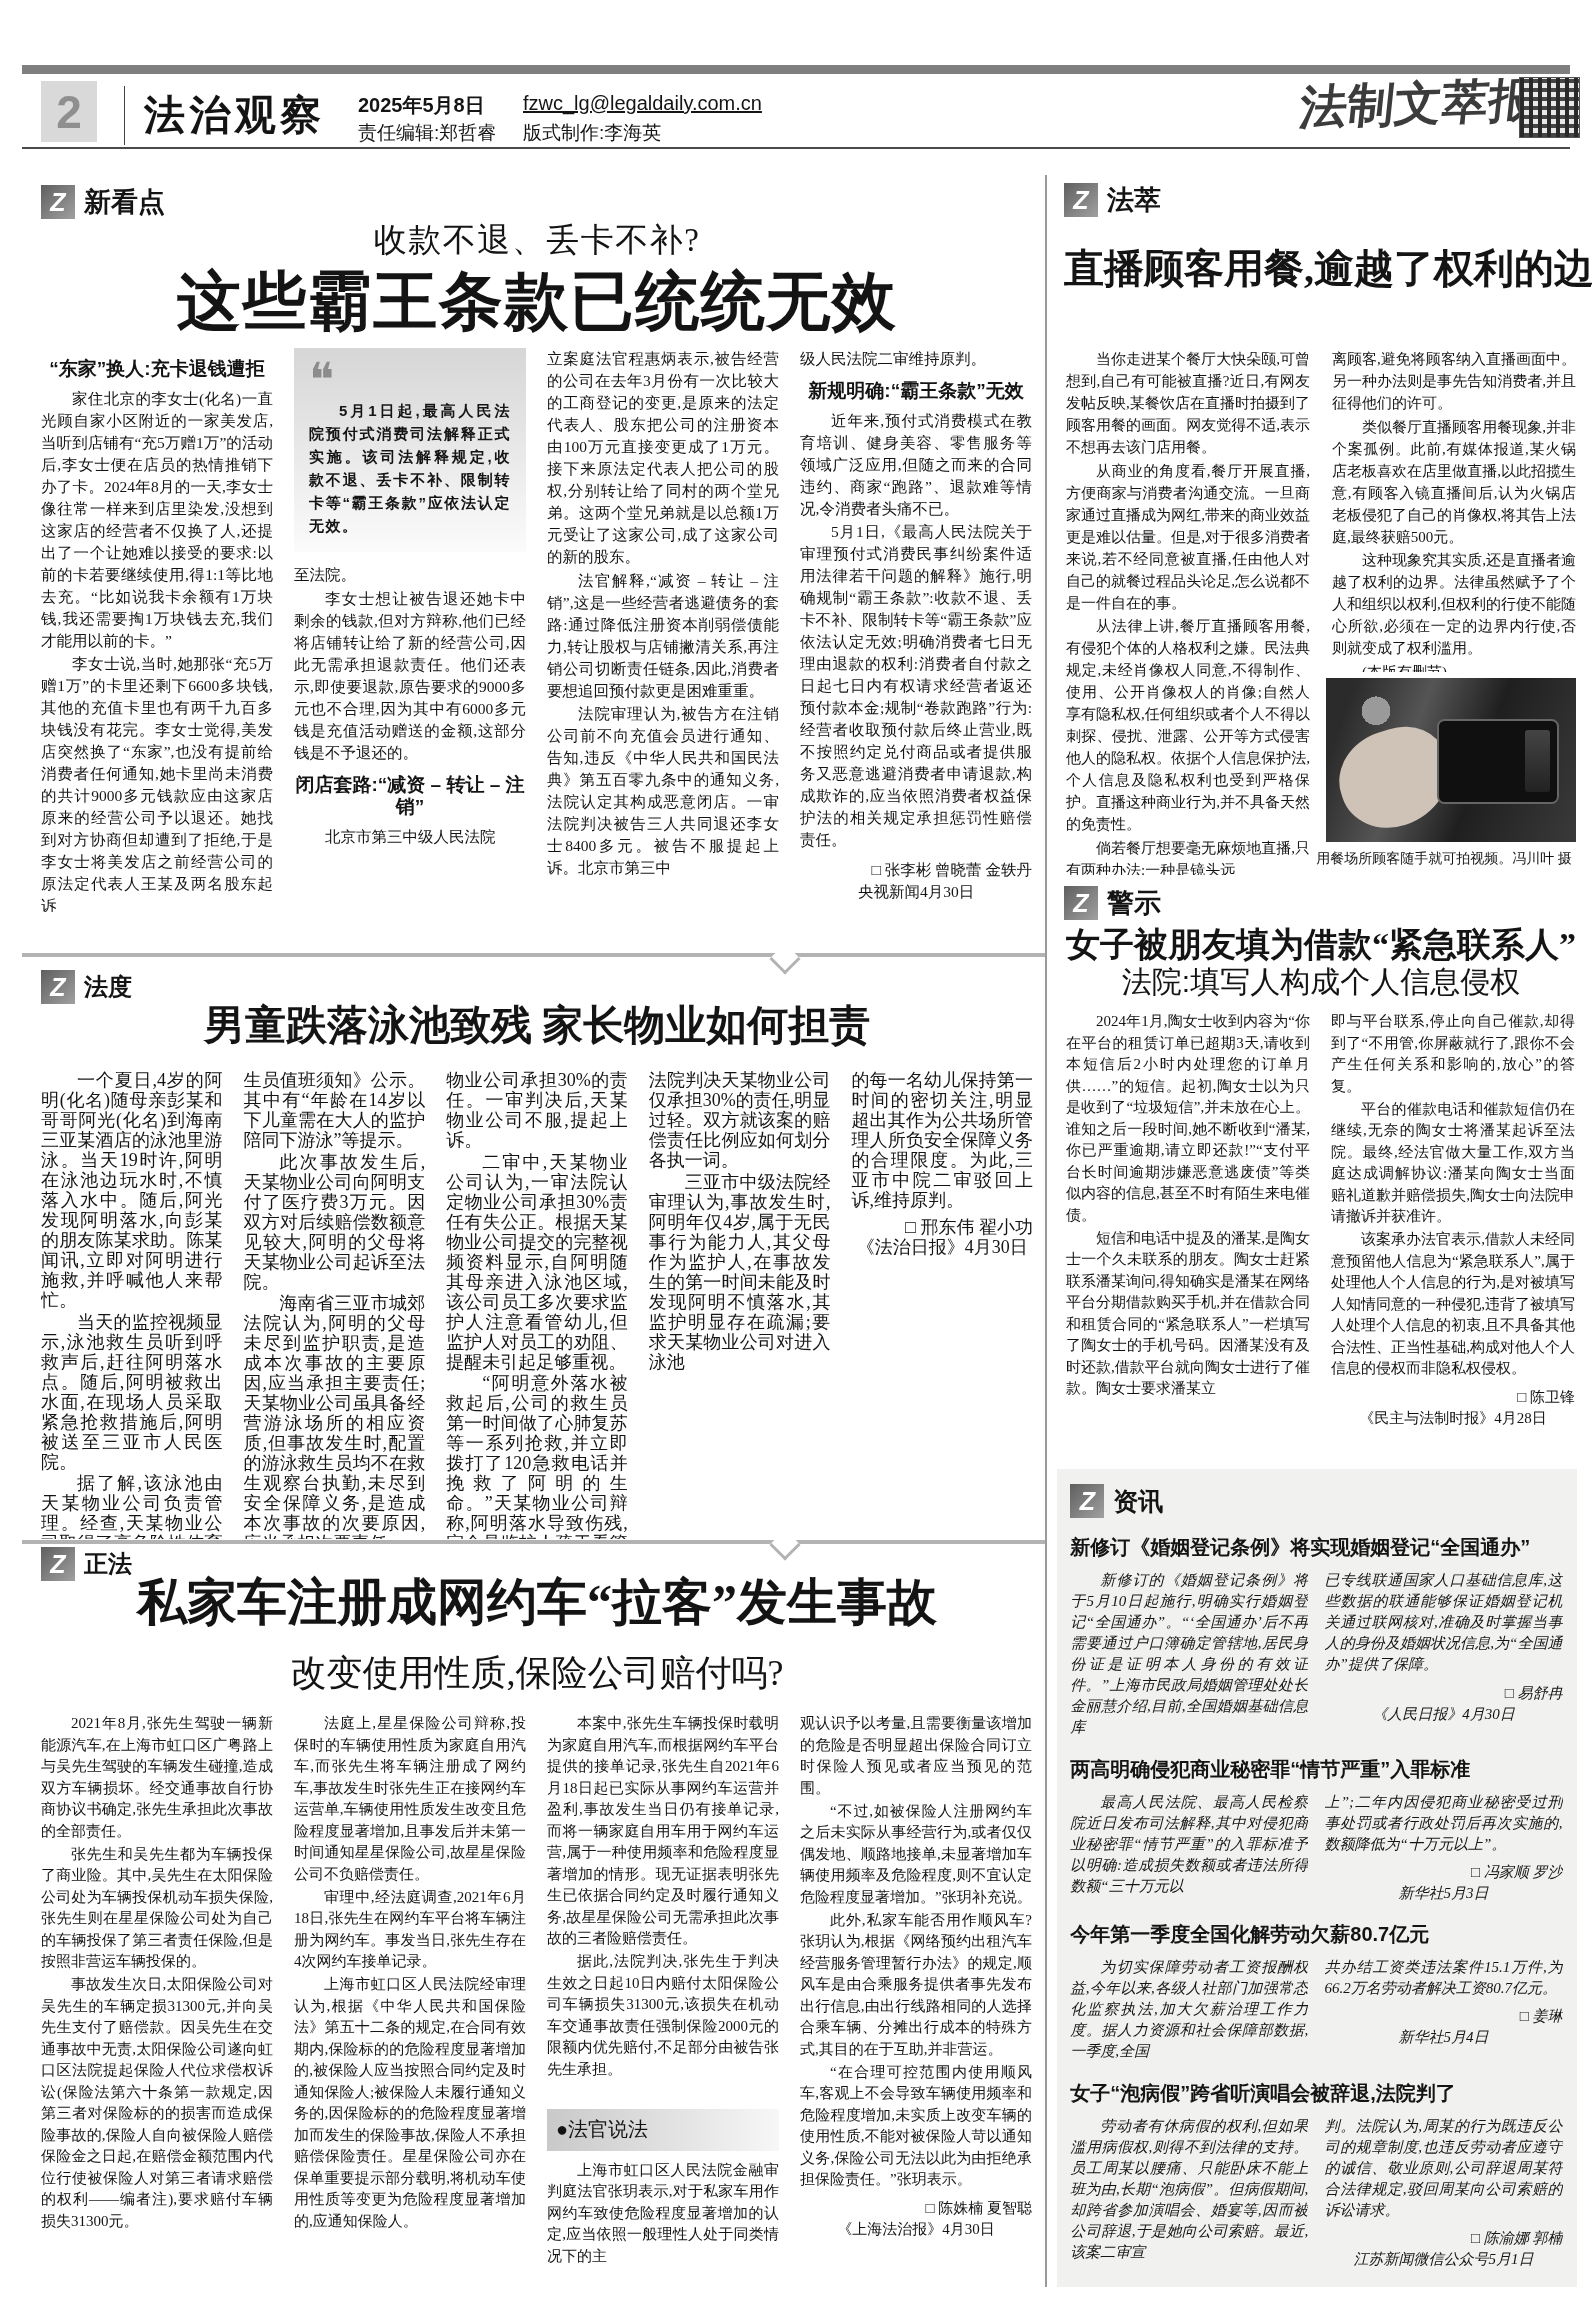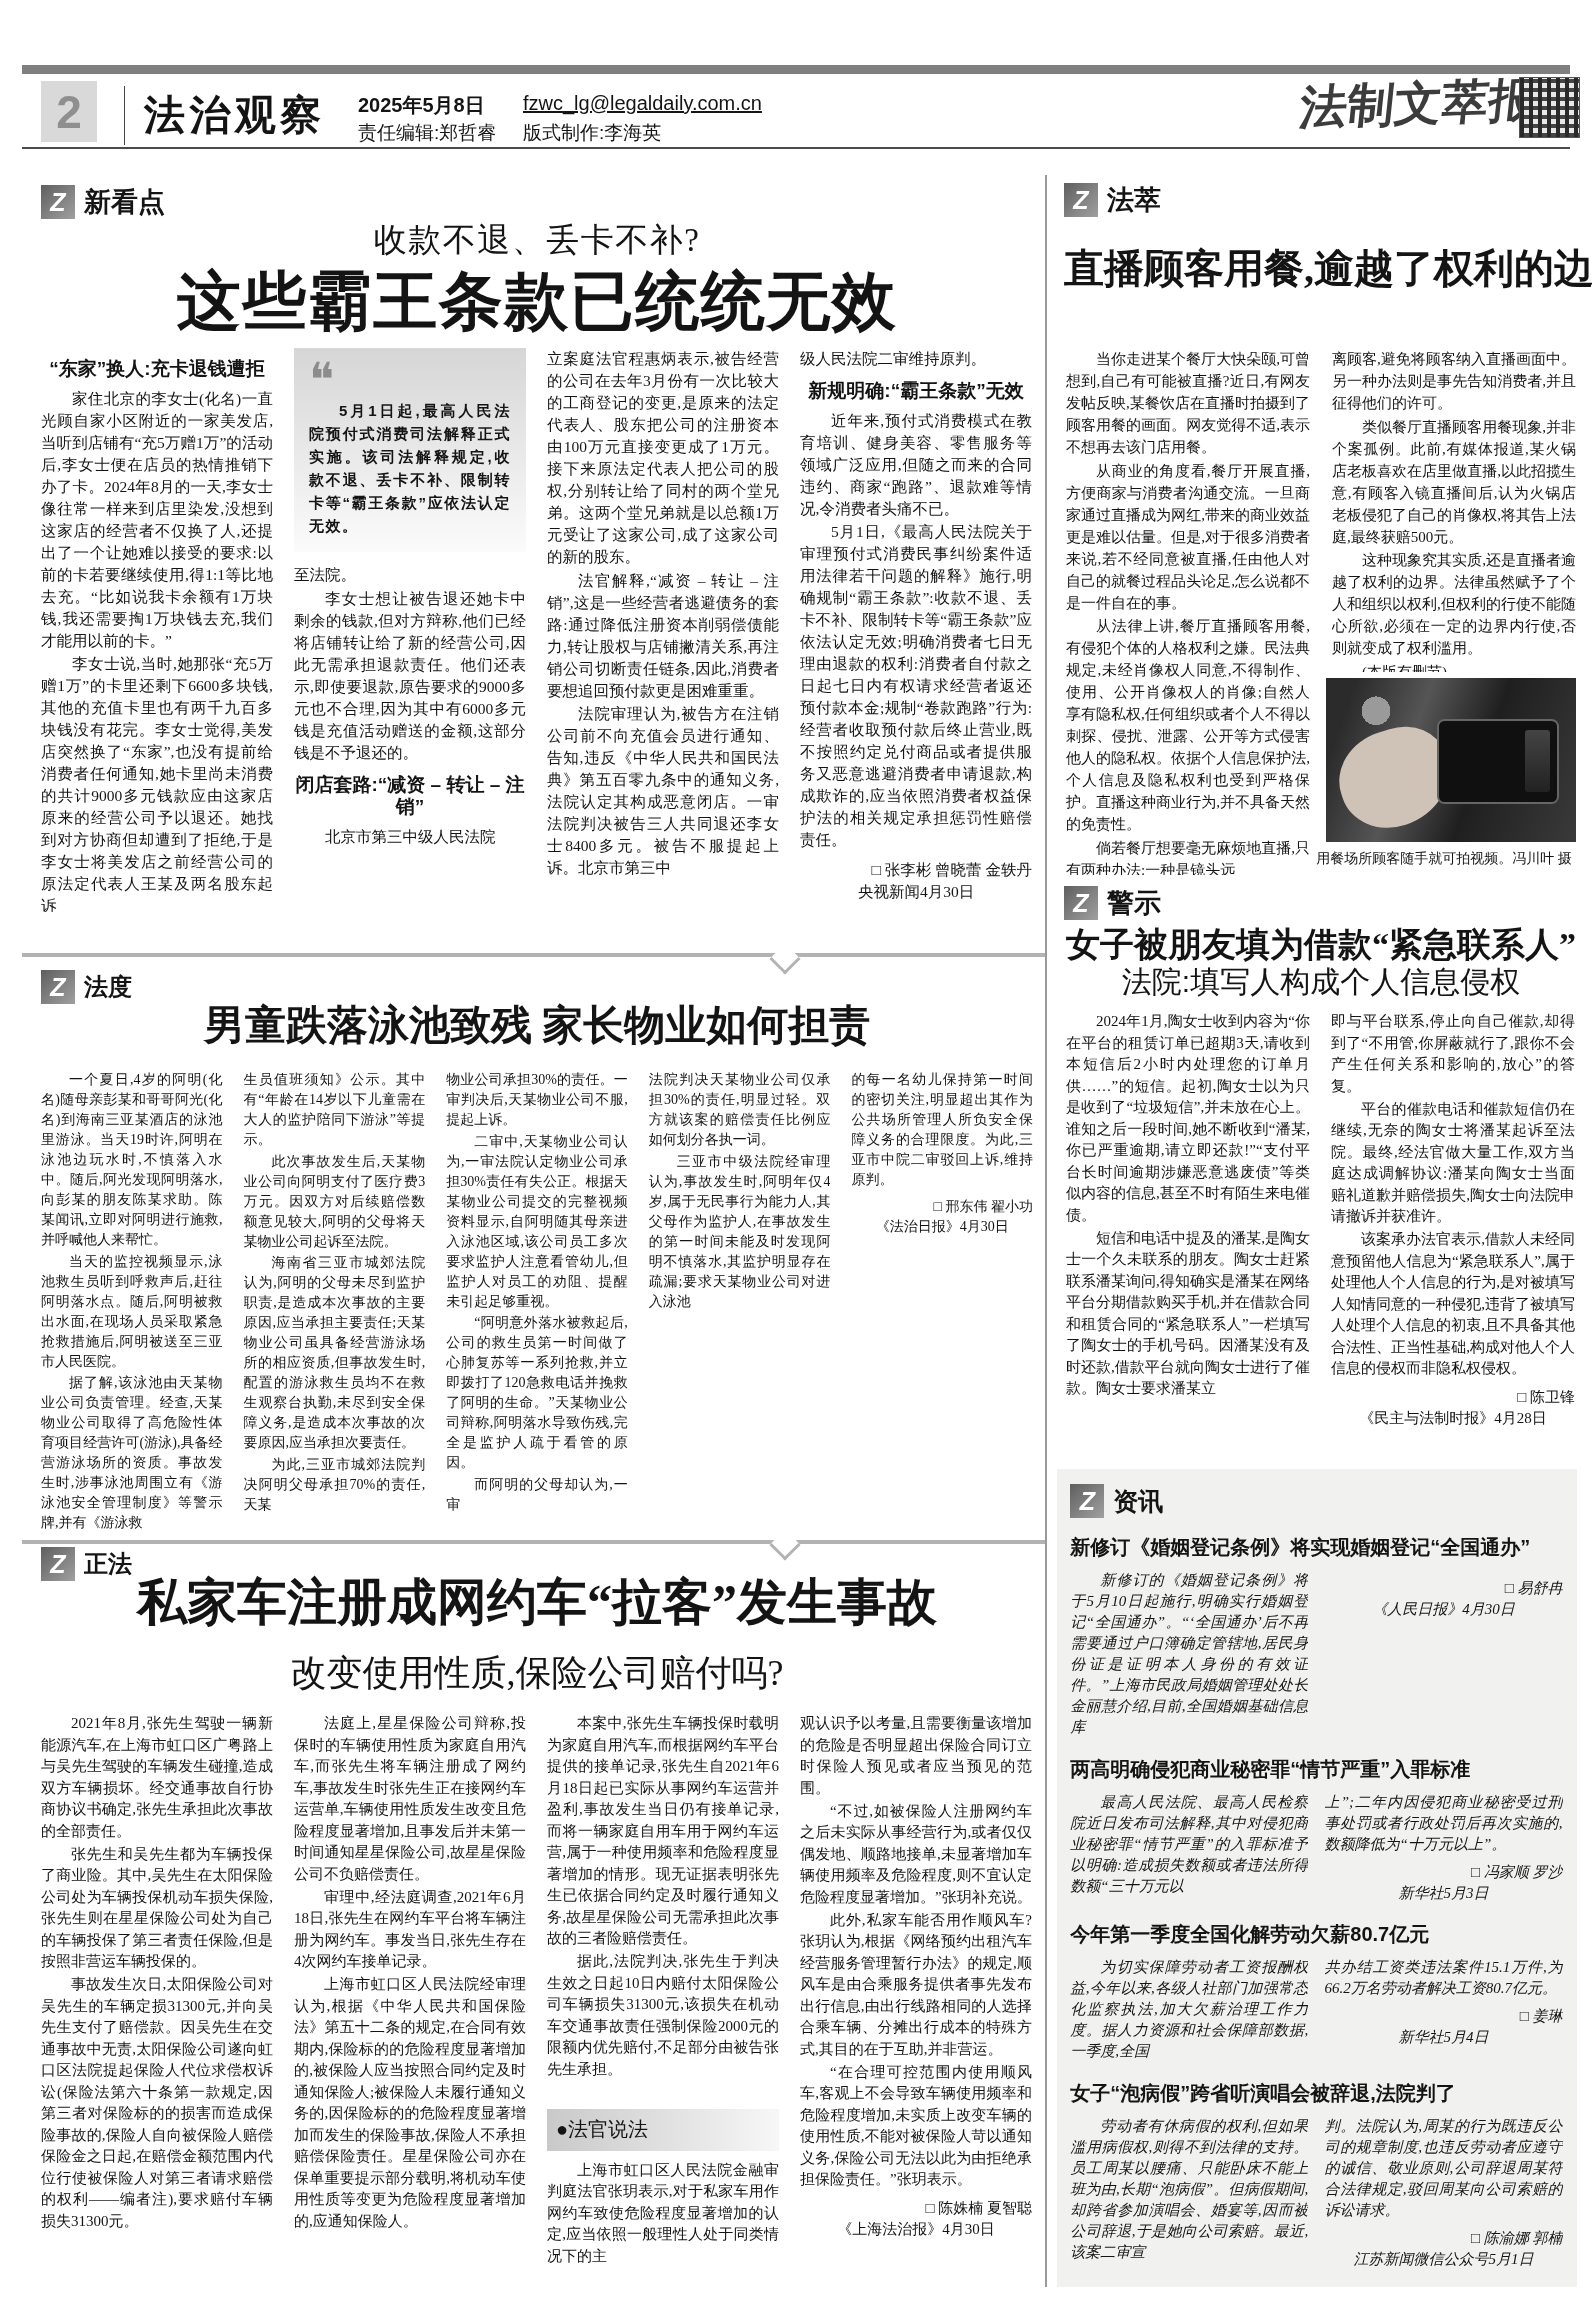--- a/index.html
+++ b/index.html
@@ -69,21 +69,21 @@
   .phone{position:absolute;left:111px;top:41px;width:118px;height:81px;background:#101010;border:2.2px solid #666;border-radius:7.4px;}
   .phone i{position:absolute;right:7.4px;top:9px;width:25px;height:62px;background:linear-gradient(#444,#222);border-radius:3px;}
   .caption{left:1310px;top:850px;width:268px;font-size:14px;text-align:center;}
 
   .js-head{left:1064px;top:922px;width:514px;text-align:center;font-size:34px;font-weight:900;white-space:nowrap;}
   .js-sub{left:1064px;top:962px;width:514px;text-align:center;font-size:30px;font-family:"Liberation Sans","DejaVu Sans",sans-serif;}
   .js-body{left:1066px;top:1011px;width:511px;height:419px;font-size:15px;line-height:21.5px;}
   .js-body .col{width:244px;height:419px;}
 
   .fd-head{left:41px;top:998px;width:992px;text-align:center;font-size:41px;font-weight:900;white-space:nowrap;}
-  .fd-body{left:41px;top:1070px;width:992px;height:469px;font-size:14px;line-height:20px;}
+  .fd-body{left:41px;top:1070px;width:992px;height:469px;font-size:18px;line-height:20px;}
   .fd-body .col{width:182px;height:469px;}
 
   .zf-head{left:41px;top:1569px;width:992px;text-align:center;font-size:50px;font-weight:900;white-space:nowrap;}
   .zf-sub{left:41px;top:1649px;width:992px;text-align:center;font-size:36px;}
   .zf-body{left:41px;top:1713px;width:992px;height:574px;font-size:15px;line-height:21.5px;}
   .zf-body .col{width:232px;height:574px;}
 
   .zx-box{left:1057px;top:1469px;width:520px;height:818px;background:#f1f1ef;box-sizing:border-box;padding:15px 13.3px;}
   .zx-item-head{font-family:"Liberation Sans","DejaVu Sans",sans-serif;font-weight:bold;font-size:20px;margin:16.3px 0 9px 0;}
   .zx-cols{display:flex;gap:16.3px;font-size:15px;line-height:21px;}
@@ -264,20 +264,21 @@
       <span class="zicon">Z</span>
       <span>资讯</span>
     </div>
     <div id="zixun-items">
         <div class="zx-item-head">新修订《婚姻登记条例》将实现婚姻登记“全国通办”</div>
         <div class="zx-cols">
           <div class="col">
             <div class="para">新修订的《婚姻登记条例》将于5月10日起施行,明确实行婚姻登记“全国通办”。“‘全国通办’后不再需要通过户口簿确定管辖地,居民身份证是证明本人身份的有效证件。”上海市民政局婚姻管理处处长金丽慧介绍,目前,全国婚姻基础信息库</div>
           </div>
           <div class="col">
+            <div class="pc">已专线联通国家人口基础信息库,这些数据的联通能够保证婚姻登记机关通过联网核对,准确及时掌握当事人的身份及婚姻状况信息,为“全国通办”提供了保障。</div>
             <div class="byline">□ 易舒冉</div>
             <div class="source">《人民日报》4月30日</div>
           </div>
         </div>
         <div class="zx-item-head">两高明确侵犯商业秘密罪“情节严重”入罪标准</div>
         <div class="zx-cols">
           <div class="col">
             <div class="para">最高人民法院、最高人民检察院近日发布司法解释,其中对侵犯商业秘密罪“情节严重”的入罪标准予以明确:造成损失数额或者违法所得数额“三十万元以</div>
           </div>
           <div class="col">

